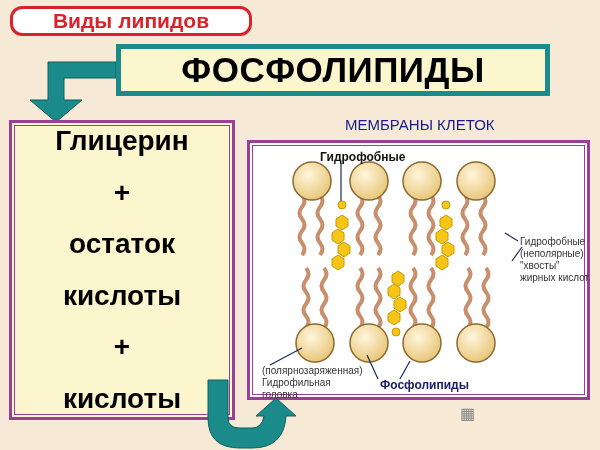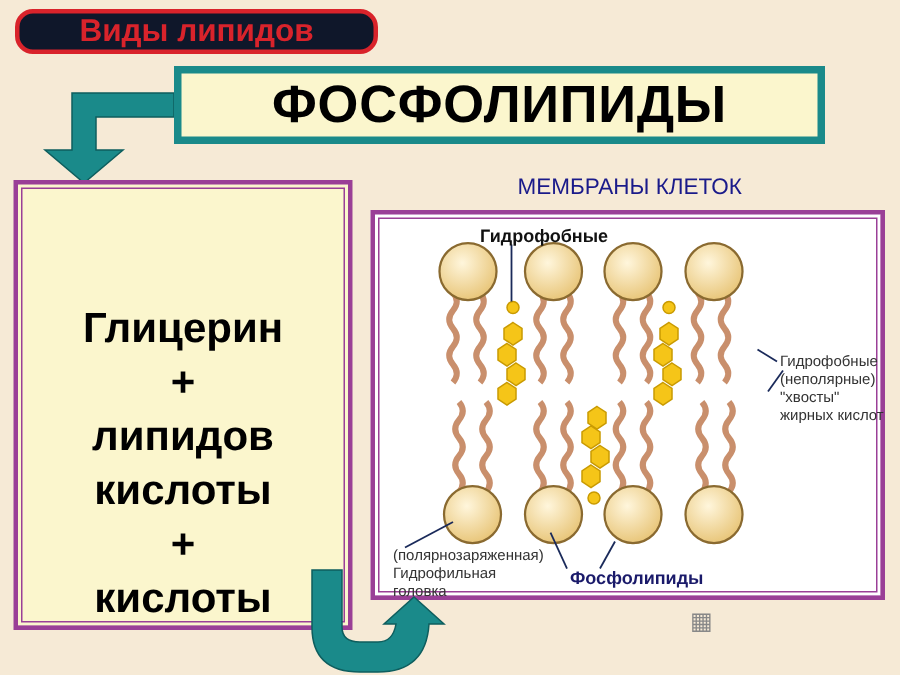--- a/index.html
+++ b/index.html
@@ -1,26 +1,26 @@
 <!DOCTYPE html>
 <html><head>
 <meta charset="utf-8">
 <style>
   html,body{margin:0;padding:0;}
   body{width:600px;height:450px;position:relative;overflow:hidden;
     background:#f6ead6;font-family:"Liberation Sans",sans-serif;}
   .abs{position:absolute;}
-  .tag{left:10px;top:6px;width:242px;height:30px;background:#0f172a;border:3px solid #d9232b;border-radius:12px;
+  .tag{left:10px;top:6px;width:242px;height:30px;background:#ffffff;border:3px solid #d9232b;border-radius:12px;
     box-sizing:border-box;display:flex;align-items:center;justify-content:center;}
   .tag span{color:#d9232b;font-weight:bold;font-size:21px;}
   .title{left:116px;top:44px;width:434px;height:52px;background:#fbf6cd;border:5px solid #1a8a8a;box-sizing:border-box;
     display:flex;align-items:center;justify-content:center;}
   .title span{font-weight:bold;font-size:35px;color:#000;letter-spacing:0.5px;}
   .leftbox{left:9px;top:120px;width:226px;height:300px;background:#fbf6cd;border:3px solid #9a3f97;box-shadow:inset 0 0 0 2px #fbf6cd,inset 0 0 0 3px #9a3f97;
-    box-sizing:border-box;display:flex;flex-direction:column;align-items:center;justify-content:flex-end;}
+    box-sizing:border-box;display:flex;flex-direction:column;align-items:center;justify-content:space-between;}
   .leftbox div{font-weight:bold;font-size:28px;line-height:36px;color:#000;text-align:center;}
   .membr{left:345px;top:116px;font-weight:normal;font-size:15px;color:#1a1a8a;}
   .diag{left:247px;top:140px;width:343px;height:260px;background:#fff;border:3px solid #9a3f97;box-shadow:inset 0 0 0 2px #fff,inset 0 0 0 3px #9a3f97;box-sizing:border-box;}
   .lbl{font-size:10px;color:#333;line-height:12px;}
   .chol{left:320px;top:150px;font-size:12px;font-weight:bold;color:#111;}
   .phos{left:380px;top:378px;font-size:12px;font-weight:bold;color:#1a1a6a;}
   .wm{left:460px;top:404px;font-size:18px;color:#888;display:flex;align-items:center;gap:4px;}
 </style>
 </head>
 <body>
@@ -33,21 +33,21 @@
   <path d="M116 22 H48 V60 H30 L56 82 L82 60 H64 V38 H116 Z" fill="#1a8a8a" stroke="#0e5e5e" stroke-width="1"></path>
 </svg>
 
 <div class="abs title">
     <span>ФОСФОЛИПИДЫ</span>
   </div>
 
 <div class="abs leftbox">
   <div>Глицерин</div>
   <div>+</div>
-  <div>липидов</div>
+  <div>остаток</div>
   <div>кислоты</div>
   <div>+</div>
   <div>кислоты</div>
 </div>
 
 <div class="abs membr">МЕМБРАНЫ КЛЕТОК</div>
 
 <svg class="abs" style="left:508px;top:140px" width="46" height="42">
   <path d="M23 2 L44 20 H31 V40 H15 V20 H2 Z" fill="#1a8a8a"></path>
 </svg>

